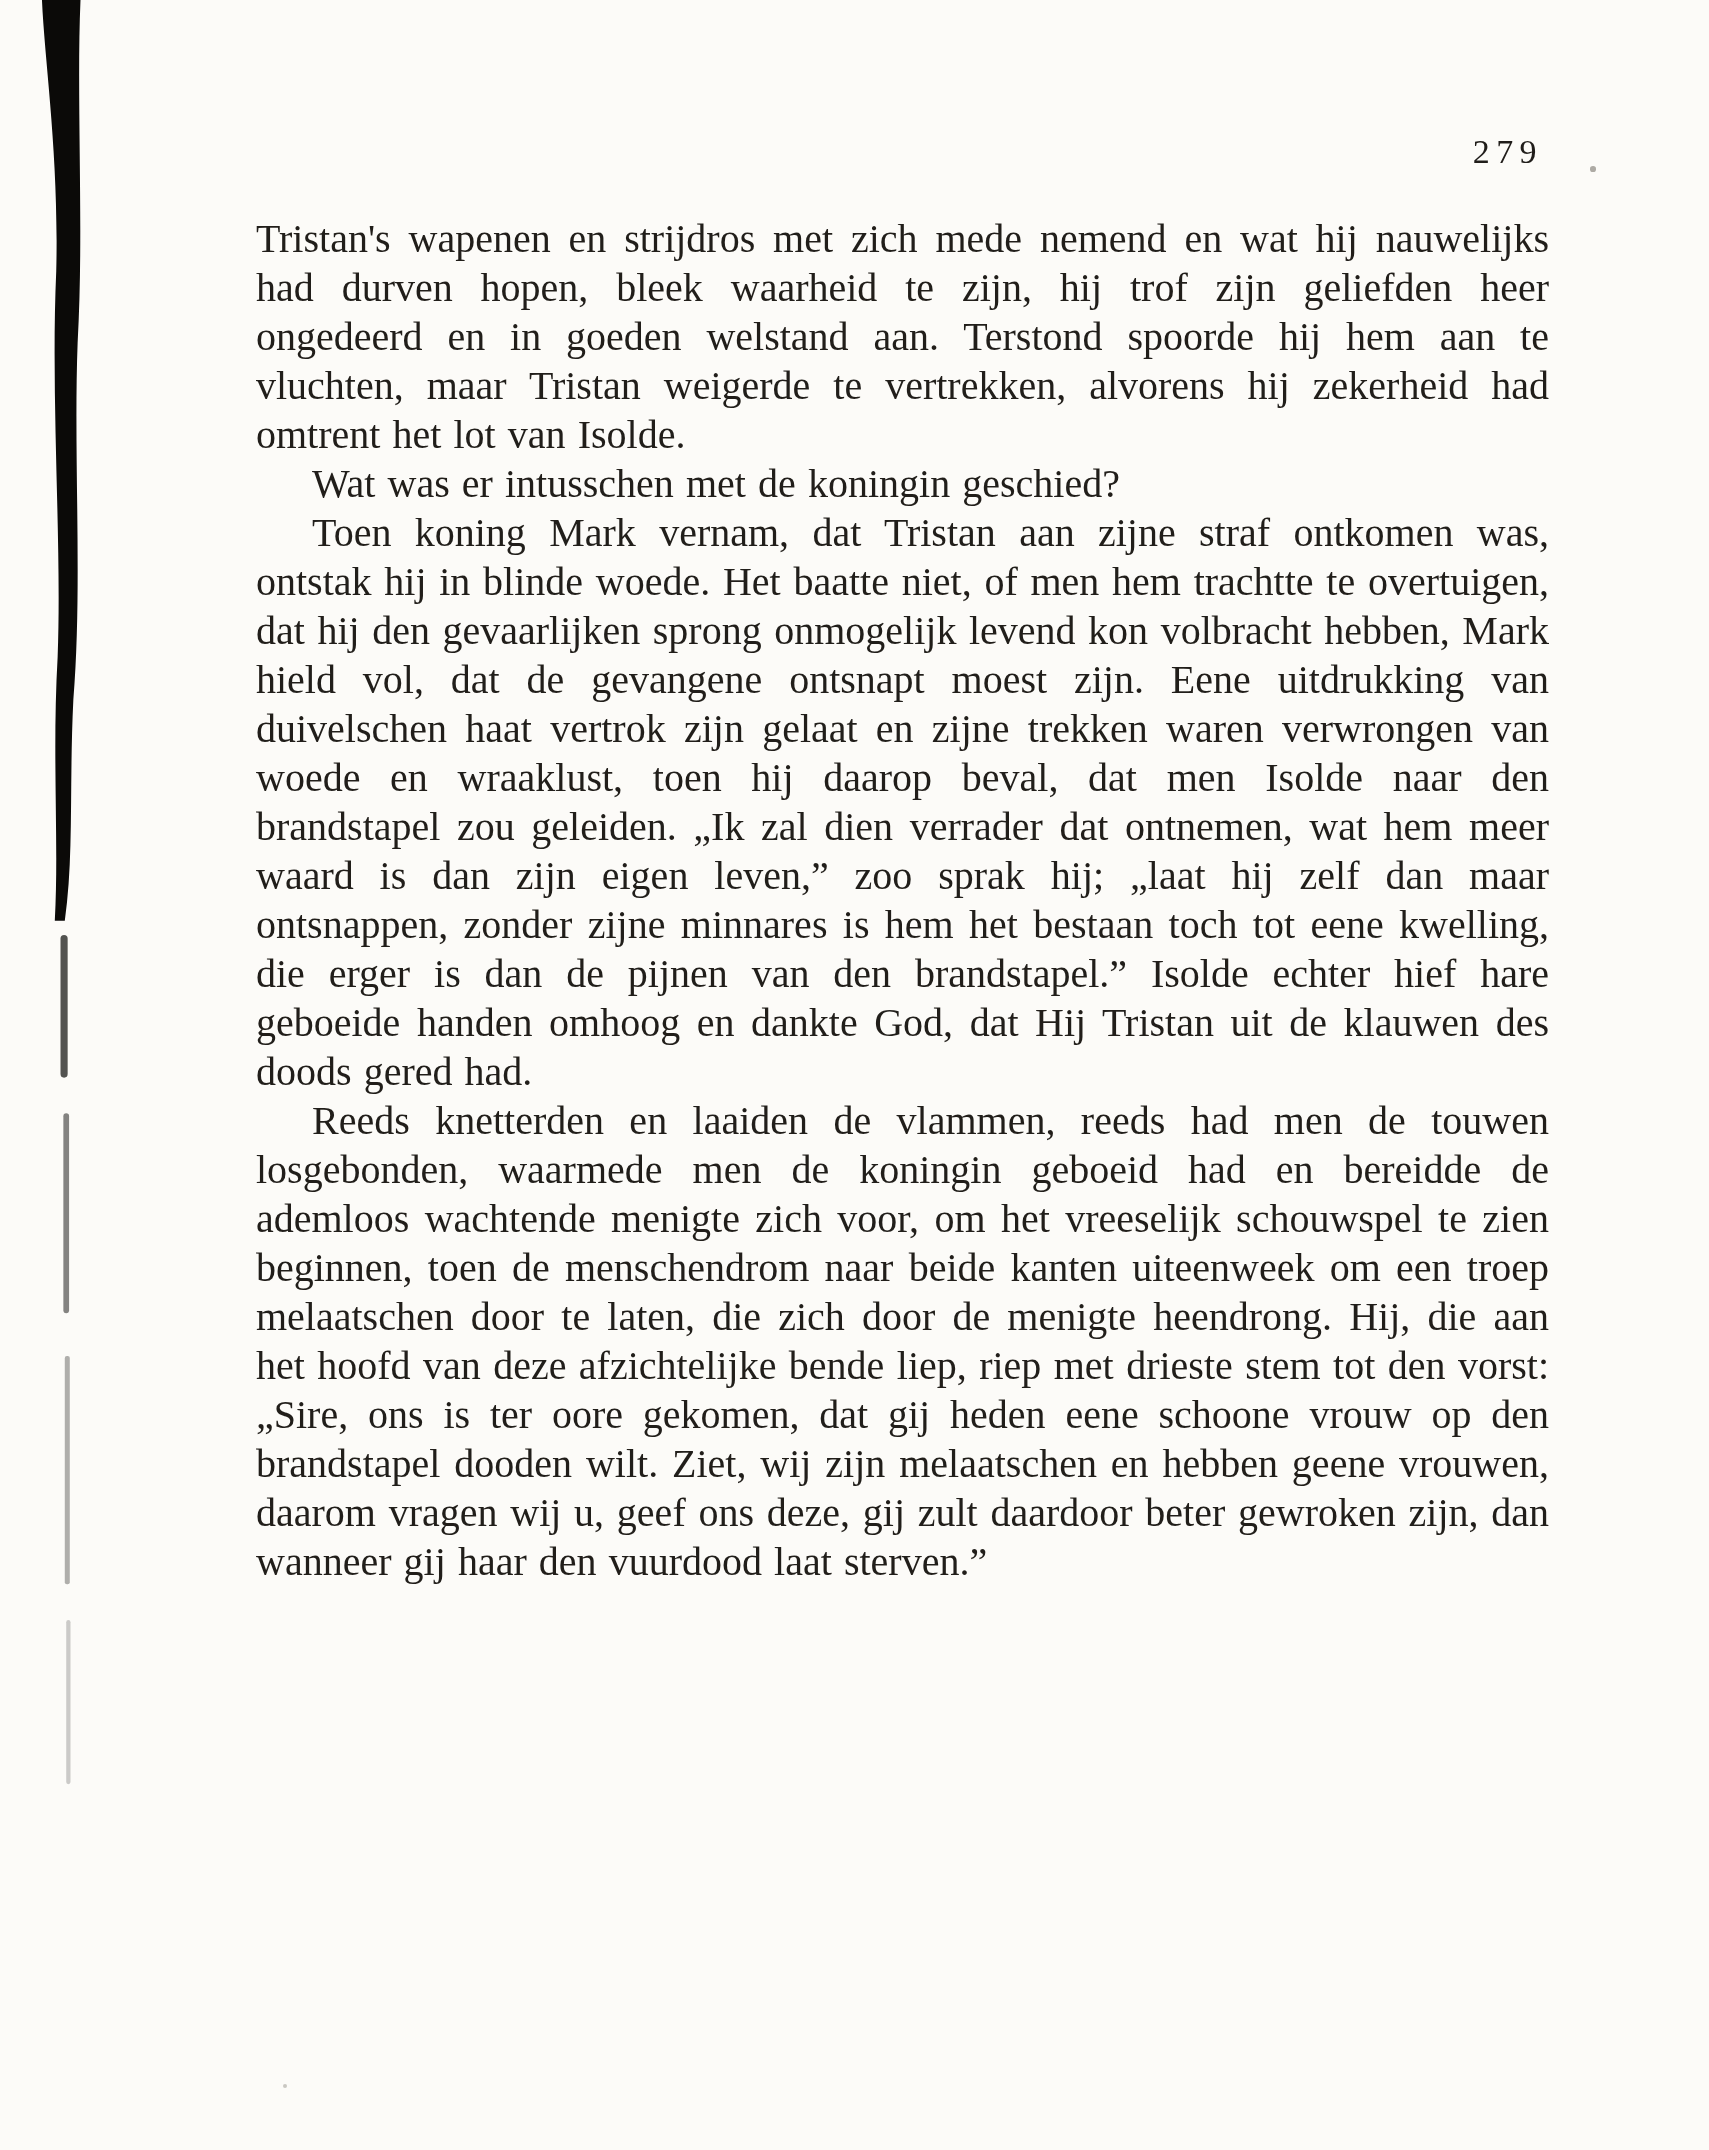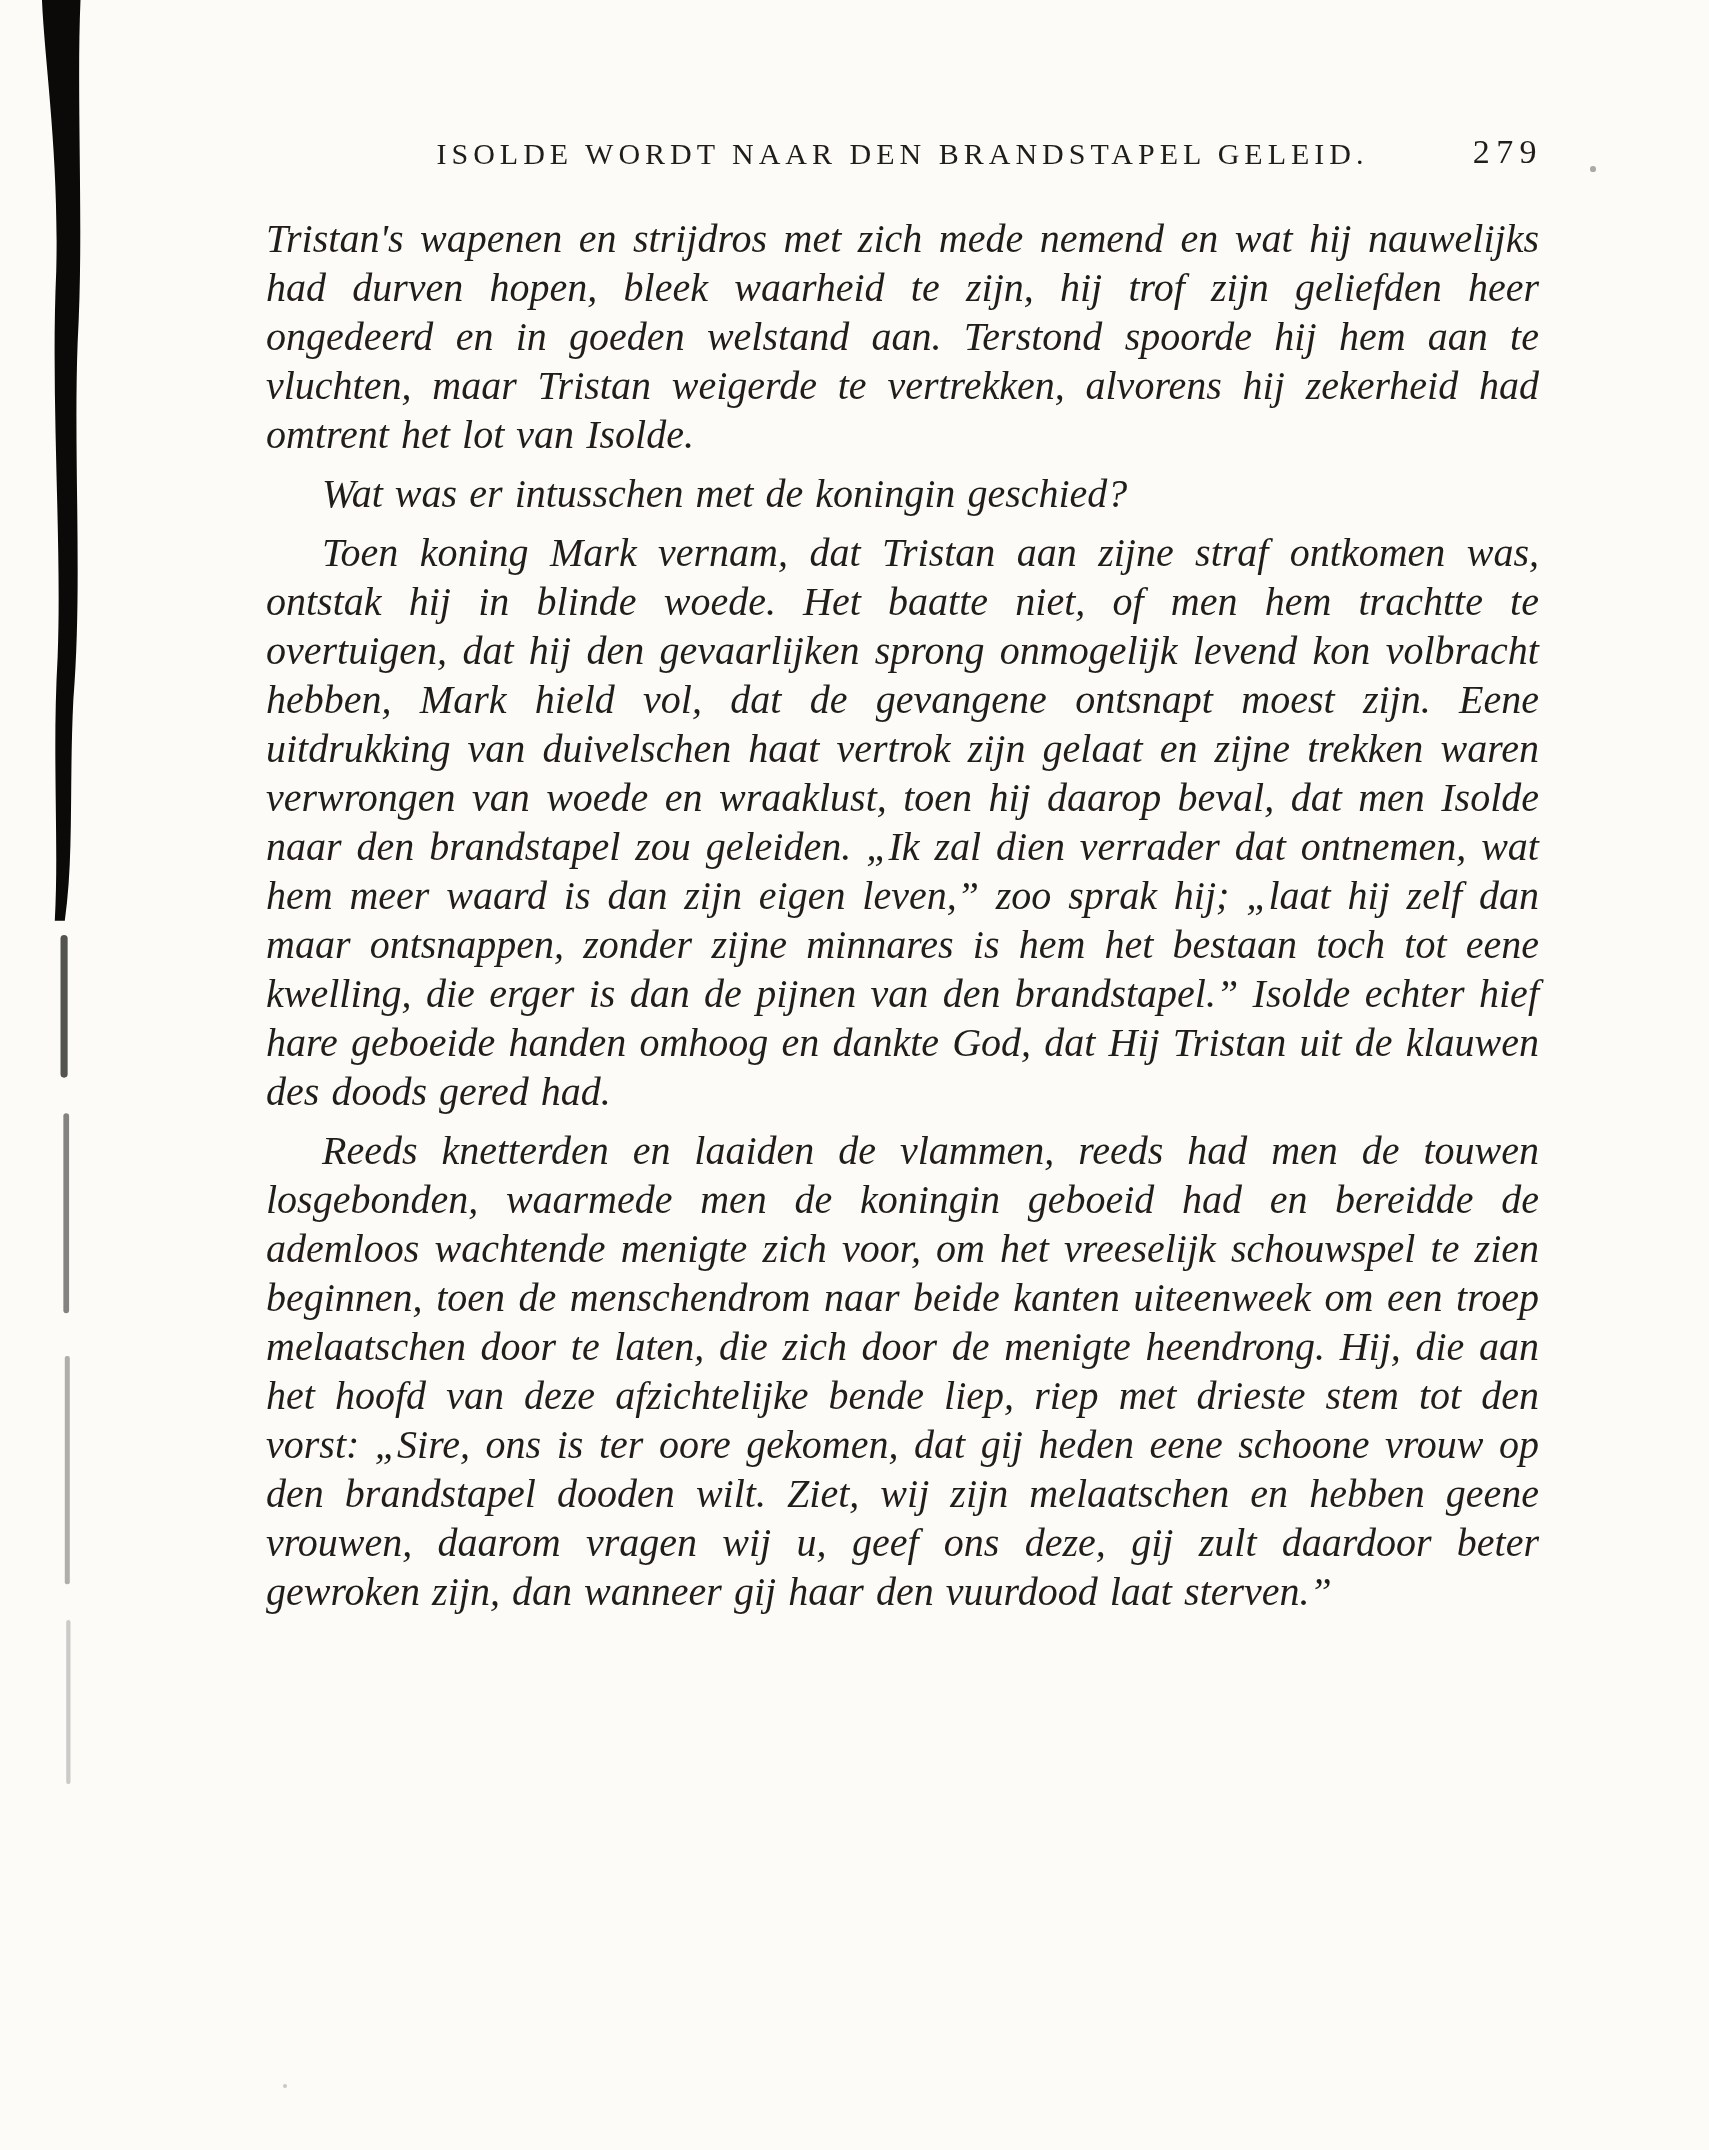--- a/index.html
+++ b/index.html
@@ -44,27 +44,26 @@
   }
   .page-number {
     position: absolute;
     right: 6px;
     top: -4.3px;
     font-size: 34px;
     letter-spacing: 6.4px;
     color: #201d1a;
   }
   .par {
-    margin: 10px;
+    margin: 0;
     font-size: 40px;
     line-height: 49px;
     text-align: justify;
     color: #211e1a;
     word-spacing: 2.1px;
-    font-style: italic;
   }
   .par.indent { text-indent: 56px; }
   .speck {
     position: absolute;
     border-radius: 50%;
     background: #6b675f;
   }
   .speck.s1 { left: 1590px; top: 166px; width: 5.7px; height: 5.7px; opacity: .55; }
   .speck.s2 { left: 283px;  top: 2084px; width: 4.3px; height: 4.3px; opacity: .35; }
 </style>
@@ -87,21 +86,20 @@
     <rect x="50" y="1900" width="7" height="320" rx="3" fill="rgba(12,11,9,0.32)"></rect>
     <rect x="52" y="2270" width="6" height="230" rx="3" fill="rgba(12,11,9,0.20)"></rect>
   </svg>
 
   <div class="speck s1"></div>
   <div class="speck s2"></div>
 
   <div class="text-block">
 
     <header class="header-row">
-      <span class="running-title">ISOLDE WORDT NAAR DEN BRANDSTAPEL GELEID.</span>
       <span class="page-number">279</span>
     </header>
 
     <p class="par">Tristan's wapenen en strijdros met zich mede nemend en wat hij nauwelijks had durven hopen, bleek waarheid te zijn, hij trof zijn geliefden heer ongedeerd en in goeden welstand aan. Terstond spoorde hij hem aan te vluchten, maar Tristan weigerde te vertrekken, alvorens hij zekerheid had omtrent het lot van Isolde.</p>
 
     <p class="par indent">Wat was er intusschen met de koningin geschied?</p>
 
     <p class="par indent">Toen koning Mark vernam, dat Tristan aan zijne straf ontkomen was, ontstak hij in blinde woede. Het baatte niet, of men hem trachtte te overtuigen, dat hij den gevaarlijken sprong onmogelijk levend kon volbracht hebben, Mark hield vol, dat de gevangene ontsnapt moest zijn. Eene uitdrukking van duivelschen haat vertrok zijn gelaat en zijne trekken waren verwrongen van woede en wraaklust, toen hij daarop beval, dat men Isolde naar den brandstapel zou geleiden. „Ik zal dien verrader dat ontnemen, wat hem meer waard is dan zijn eigen leven,” zoo sprak hij; „laat hij zelf dan maar ontsnappen, zonder zijne minnares is hem het bestaan toch tot eene kwelling, die erger is dan de pijnen van den brandstapel.” Isolde echter hief hare geboeide handen omhoog en dankte God, dat Hij Tristan uit de klauwen des doods gered had.</p>
 
     <p class="par indent">Reeds knetterden en laaiden de vlammen, reeds had men de touwen losgebonden, waarmede men de koningin geboeid had en bereidde de ademloos wachtende menigte zich voor, om het vreeselijk schouwspel te zien beginnen, toen de menschendrom naar beide kanten uiteenweek om een troep melaatschen door te laten, die zich door de menigte heendrong. Hij, die aan het hoofd van deze afzichtelijke bende liep, riep met drieste stem tot den vorst: „Sire, ons is ter oore gekomen, dat gij heden eene schoone vrouw op den brandstapel dooden wilt. Ziet, wij zijn melaatschen en hebben geene vrouwen, daarom vragen wij u, geef ons deze, gij zult daardoor beter gewroken zijn, dan wanneer gij haar den vuurdood laat sterven.”</p>

